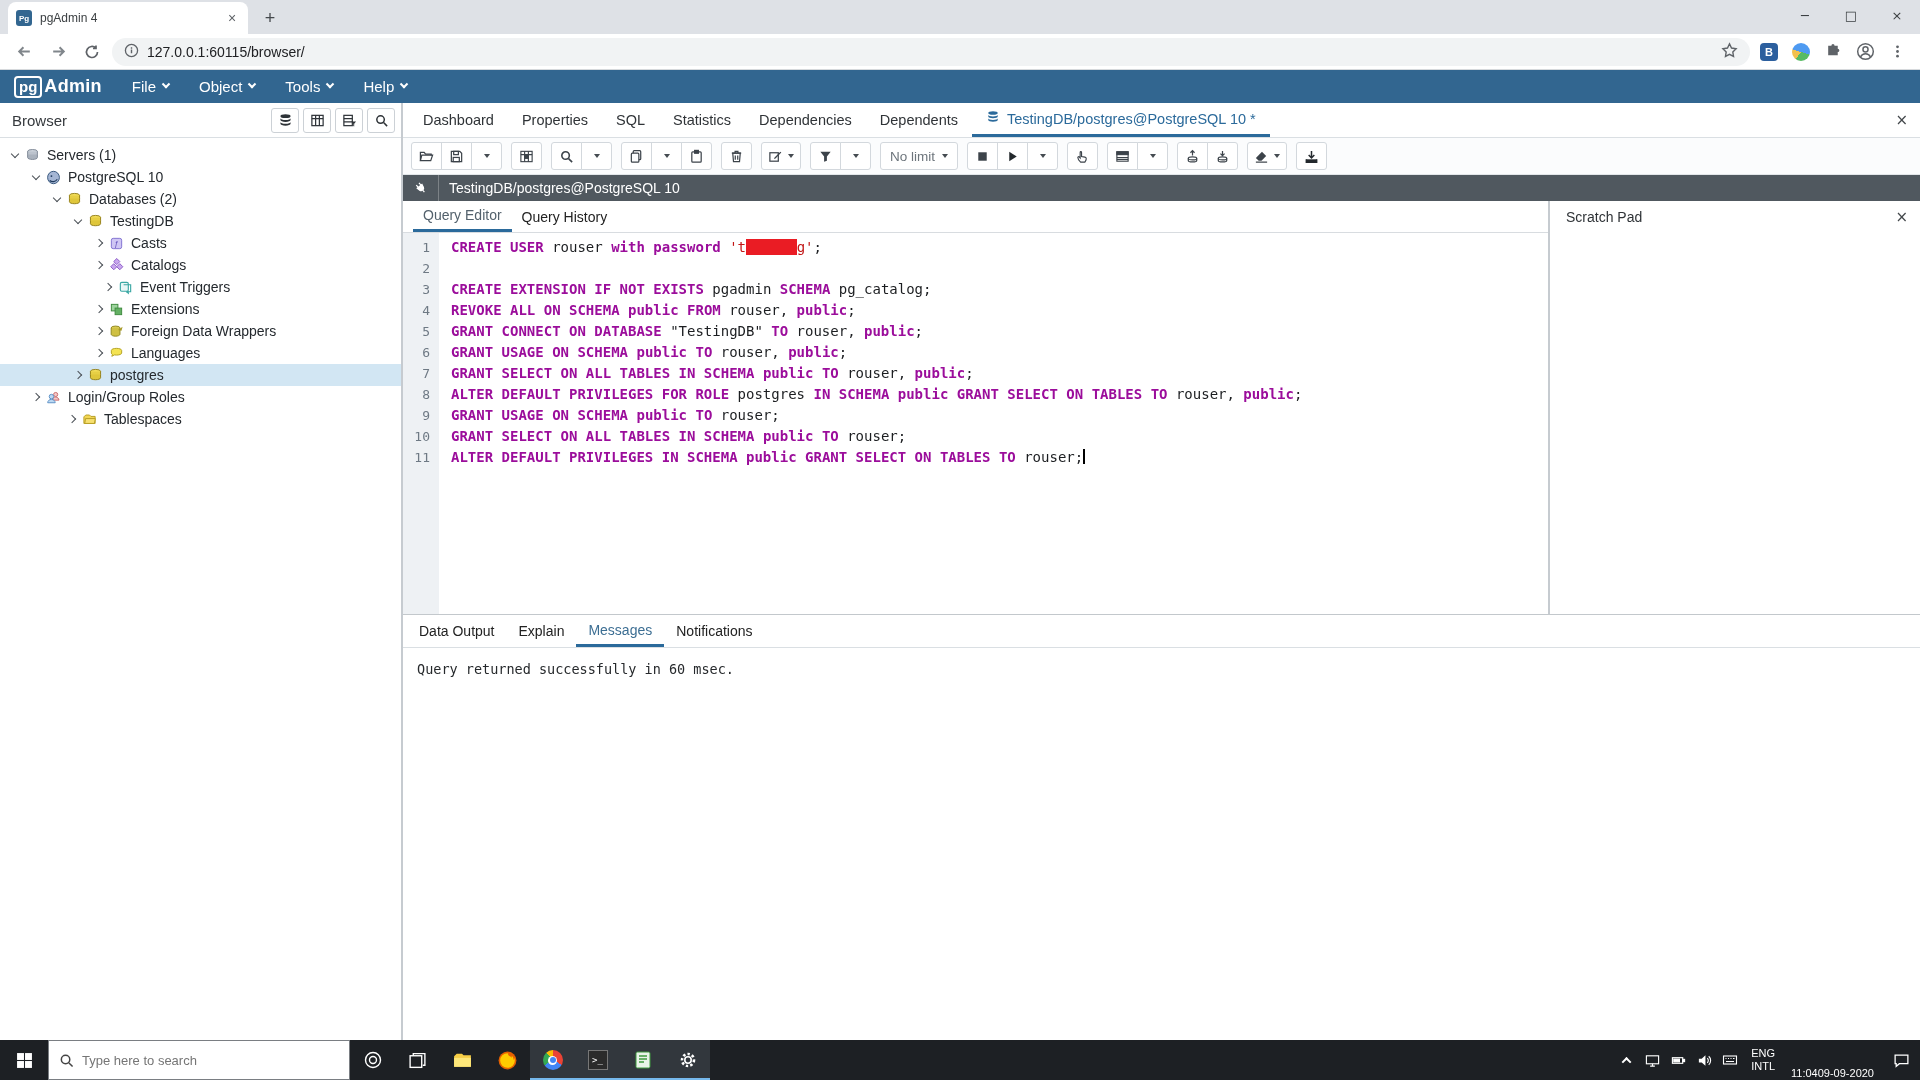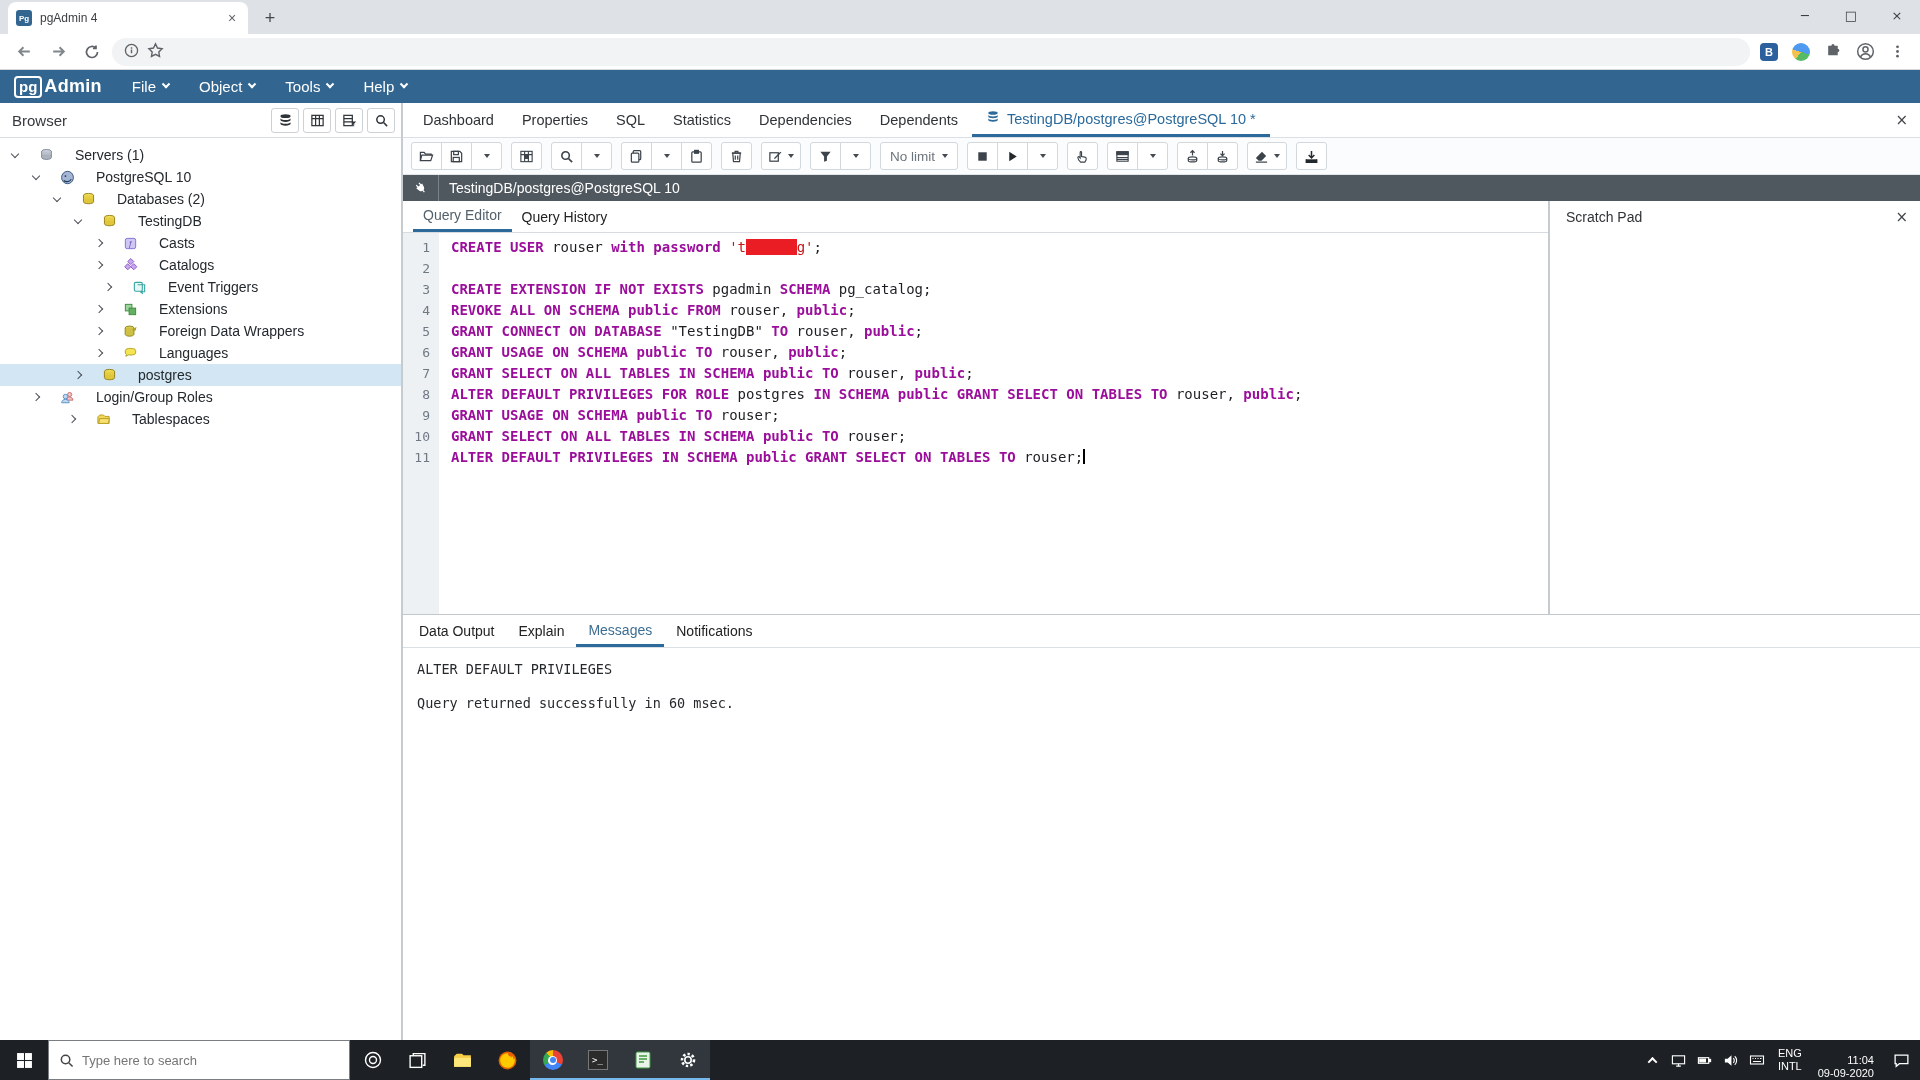--- a/index.html
+++ b/index.html
@@ -34,21 +34,21 @@
   .menu-item { color:#fff; font-size:15px; display:flex; align-items:center; gap:7px; }
   .wchev { width:6px; height:6px; border-right:2px solid #fff; border-bottom:2px solid #fff; transform:rotate(45deg) translate(-2px,-2px); display:inline-block; }
 
   
   .workspace { flex:1; display:flex; min-height:0; }
   .sidebar { width:403px; border-right:2px solid #c6cbd0; display:flex; flex-direction:column; background:#fff; flex:none; }
   .sidebar-header { height:35px; border-bottom:1px solid #dadfe3; display:flex; align-items:center; padding:0 6px 0 12px; }
   .sidebar-title { font-size:15px; color:#35393d; flex:1; }
   .sbtn { width:28px; height:25px; border:1px solid #ccd1d6; border-radius:3px; background:#fff; display:flex; align-items:center; justify-content:center; margin-left:4px; }
   .tree { flex:1; overflow:hidden; padding-top:6px; }
-  .tree-row { height:22px; display:flex; align-items:center; gap:20px; white-space:nowrap; font-size:14px; color:#24292e; }
+  .tree-row { height:22px; display:flex; align-items:center; gap:6px; white-space:nowrap; font-size:14px; color:#24292e; }
   .tree-row.selected { background:#d2e6f3; }
   .tchev { width:6px; height:6px; border-right:1.7px solid #4a5056; border-bottom:1.7px solid #4a5056; display:inline-block; flex:none; }
   .tchev.exp { transform:rotate(45deg); margin-top:-3px; }
   .tchev.col { transform:rotate(-45deg); }
   .tree-ic { width:17px; height:17px; display:flex; align-items:center; justify-content:center; flex:none; }
 
   
   .main { flex:1; display:flex; flex-direction:column; min-width:0; }
   .main-tabs { height:35px; border-bottom:1px solid #dadfe3; display:flex; align-items:stretch; padding-left:6px; flex:none; position:relative; }
   .mtab { display:flex; align-items:center; padding:0 14px; font-size:14.5px; color:#2f3337; }
@@ -99,21 +99,21 @@
   
   .taskbar { height:40px; background:#1d2024; display:flex; align-items:stretch; flex:none; color:#fff; }
   .tb-start { width:48px; display:flex; align-items:center; justify-content:center; }
   .tb-search { width:302px; background:#fff; border:1px solid #7a7e83; display:flex; align-items:center; gap:8px; padding:0 10px; }
   .tb-search input { border:none; outline:none; font-size:13px; color:#444; width:230px; font-family:"Liberation Sans", sans-serif; background:transparent; }
   .tb-app { width:45px; display:flex; align-items:center; justify-content:center; }
   .tb-app.running { background:#32373d; box-shadow:inset 0 -2px 0 #76b9ed; }
   .tb-tray { margin-left:auto; display:flex; align-items:stretch; }
   .tray-ic { width:26px; display:flex; align-items:center; justify-content:center; }
   .tray-txt { display:flex; flex-direction:column; justify-content:center; align-items:center; padding:0 8px; font-size:11px; line-height:13px; }
-  .tray-clock { display:flex; flex-direction:column; justify-content:flex-end; align-items:flex-end; padding:0 8px; font-size:11px; line-height:13px; }
+  .tray-clock { display:flex; flex-direction:row; justify-content:flex-end; align-items:flex-end; padding:0 8px; font-size:11px; line-height:13px; }
   .tray-note { width:38px; display:flex; align-items:center; justify-content:center; }
   .chevup { width:7px; height:7px; border-left:2px solid #fff; border-top:2px solid #fff; transform:rotate(45deg) translate(1px,1px); }
 </style>
 </head>
 <body>
 
 <div class="screen">
 
   <div class="tabstrip">
     <div class="chrome-tab">
@@ -144,20 +144,21 @@
       <svg width="16" height="16" viewBox="0 0 16 16" fill="none" stroke="#5f6368" stroke-width="1.7">
           <path d="M13.5 8a5.5 5.5 0 1 1-1.6-3.9M12 1.5v3h-3"></path>
         </svg>
       </span>
     <div class="urlpill">
       <span>
         <svg width="15" height="15" viewBox="0 0 16 16">
             <circle cx="8" cy="8" r="6.5" fill="none" stroke="#5f6368" stroke-width="1.4"></circle>
             <path d="M8 7v4M8 4.6v1.4" stroke="#5f6368" stroke-width="1.5"></path>
           </svg></span>
+      <span class="url-text">127.0.0.1:60115/browser/</span>
       <span>
         <svg width="17" height="17" viewBox="0 0 16 16" fill="none" stroke="#5f6368" stroke-width="1.3">
             <path d="M8 1.8l1.9 3.9 4.3.6-3.1 3 .7 4.3L8 11.6l-3.8 2 .7-4.3-3.1-3 4.3-.6z"></path>
           </svg></span>
     </div>
     <span class="ext-ic">
         <span class="ext-b">B</span>
       </span>
     <span class="ext-ic">
         <span class="ext-globe"></span>
@@ -660,21 +661,20 @@
               <span>Explain</span>
             </div>
           <div class="otab active">
               <span>Messages</span>
             </div>
           <div class="otab">
               <span>Notifications</span>
             </div>
         </div>
         <div class="output-content">
-          <div class="msg-line">ALTER DEFAULT PRIVILEGES</div>
           <div class="msg-line">Query returned successfully in 60 msec.</div>
         </div>
       </div>
     </div>
   </div>
 
   <div class="taskbar">
     <div class="tb-start">
       <svg width="17" height="17" viewBox="0 0 16 16" fill="#fff">
           <rect x="1" y="1" width="6.5" height="6.5"></rect>

